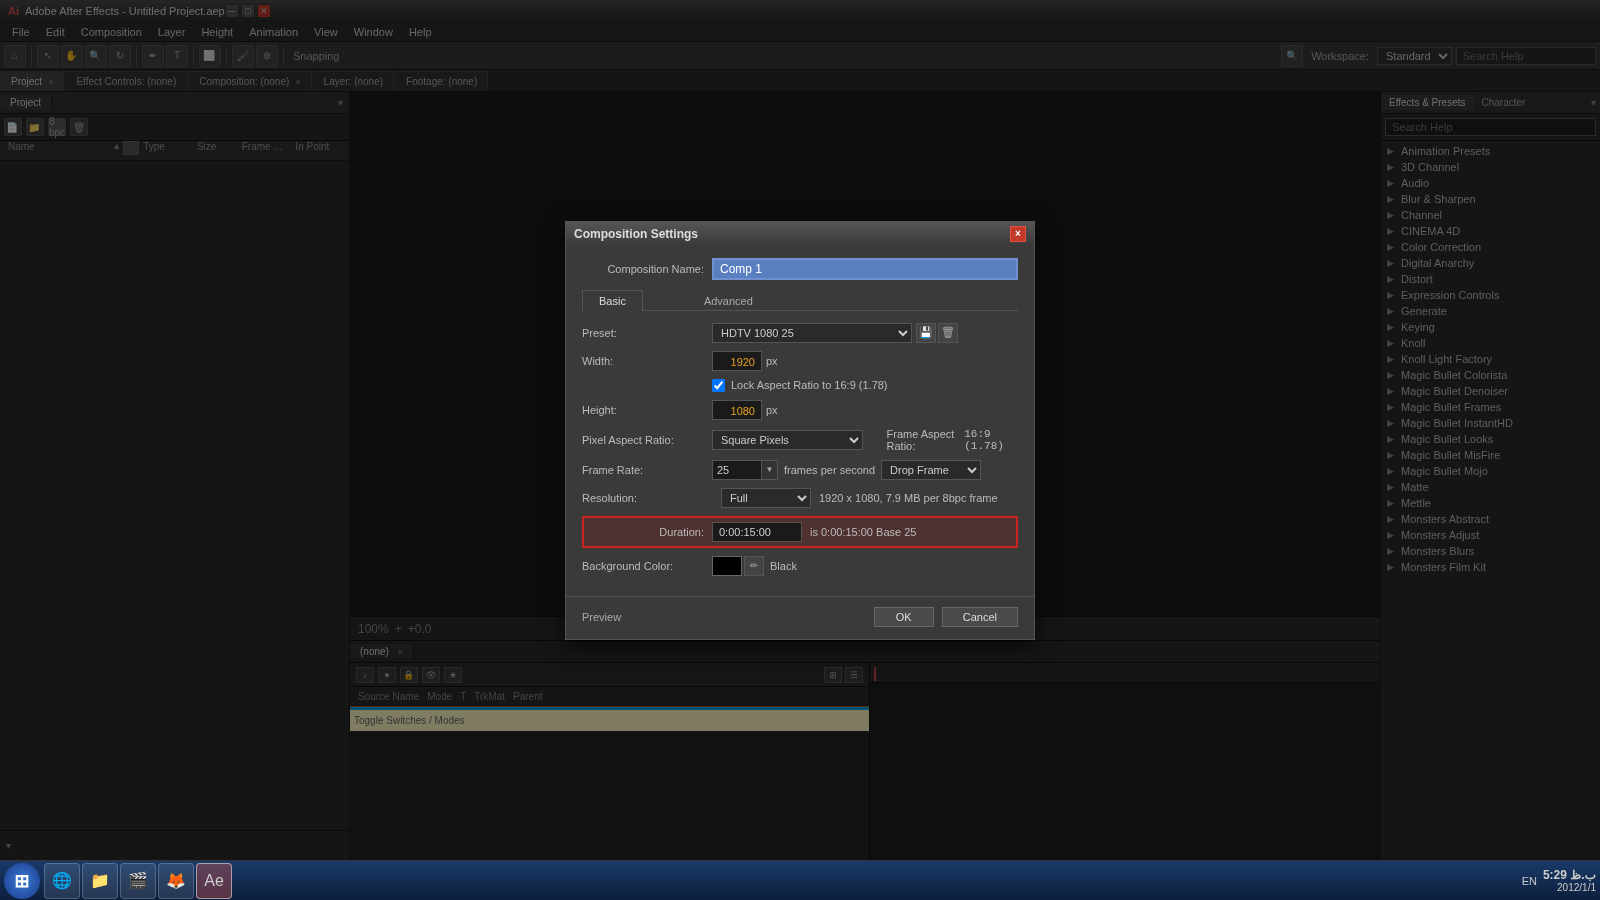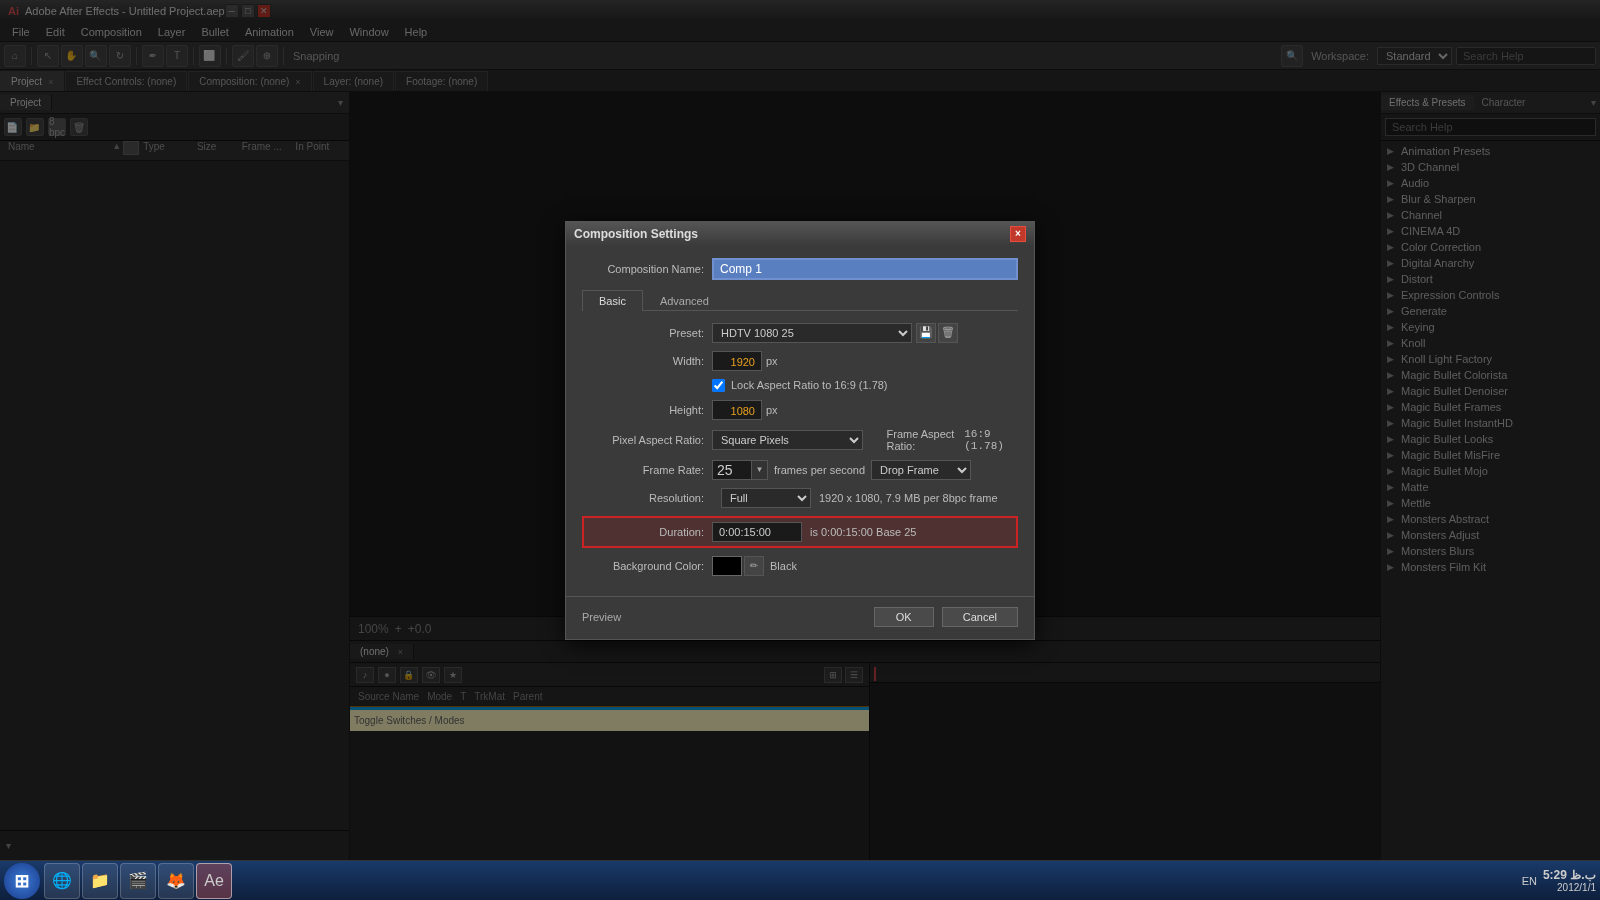--- a/index.html
+++ b/index.html
@@ -373,20 +373,21 @@
       font-size: 12px;
       padding: 2px 6px;
       height: 22px;
     }
 
     
     #dialog-tabs {
       display: flex;
       border-bottom: 1px solid #555;
       margin-bottom: 12px;
+      gap: 44px;
     }
     .dialog-tab {
       padding: 4px 16px;
       font-size: 11px;
       color: #aaa;
       cursor: pointer;
       border: 1px solid transparent;
       border-bottom: none;
       margin-bottom: -1px;
     }
@@ -397,21 +398,20 @@
     }
 
     
     .form-row {
       display: flex;
       align-items: center;
       margin-bottom: 8px;
     }
     .form-label {
       width: 130px;
-      text-align: right;
       font-size: 11px;
       color: #bbb;
       padding-right: 8px;
     }
     .form-control {
       flex: 1;
     }
     .preset-select {
       width: 200px;
       background: #2a2a2a;
@@ -458,25 +458,25 @@
       background: #2a2a2a;
       border: 1px solid #555;
       color: #ccc;
       font-size: 11px;
       padding: 1px 4px;
       height: 20px;
     }
     .frame-aspect { font-size: 11px; color: #bbb; margin-left: 24px; }
 
     .framerate-input {
-      width: 40px;
+      width: 50px;
       background: #1a1a1a;
       border: 1px solid #555;
       color: #ccc;
-      font-size: 14px;
+      font-size: 11px;
       padding: 1px 4px;
       height: 20px;
     }
     .framerate-arrow {
       width: 16px; height: 20px;
       background: #333;
       border: 1px solid #555;
       border-left: none;
       display: flex; align-items: center; justify-content: center;
       font-size: 8px; color: #aaa; cursor: pointer;
@@ -651,21 +651,21 @@
         <div class="win-btn">□</div>
         <div class="win-btn close">✕</div>
       </div>
     </div>
 
     <div id="menu-bar">
       <span class="menu-item">File</span>
       <span class="menu-item">Edit</span>
       <span class="menu-item">Composition</span>
       <span class="menu-item">Layer</span>
-      <span class="menu-item">Bullet</span>
+      <span class="menu-item">Height</span>
       <span class="menu-item">Animation</span>
       <span class="menu-item">View</span>
       <span class="menu-item">Window</span>
       <span class="menu-item">Help</span>
     </div>
 
     <div id="toolbar">
       <div class="toolbar-btn">⌂</div>
       <div class="toolbar-separator"></div>
       <div class="toolbar-btn">↖</div>

